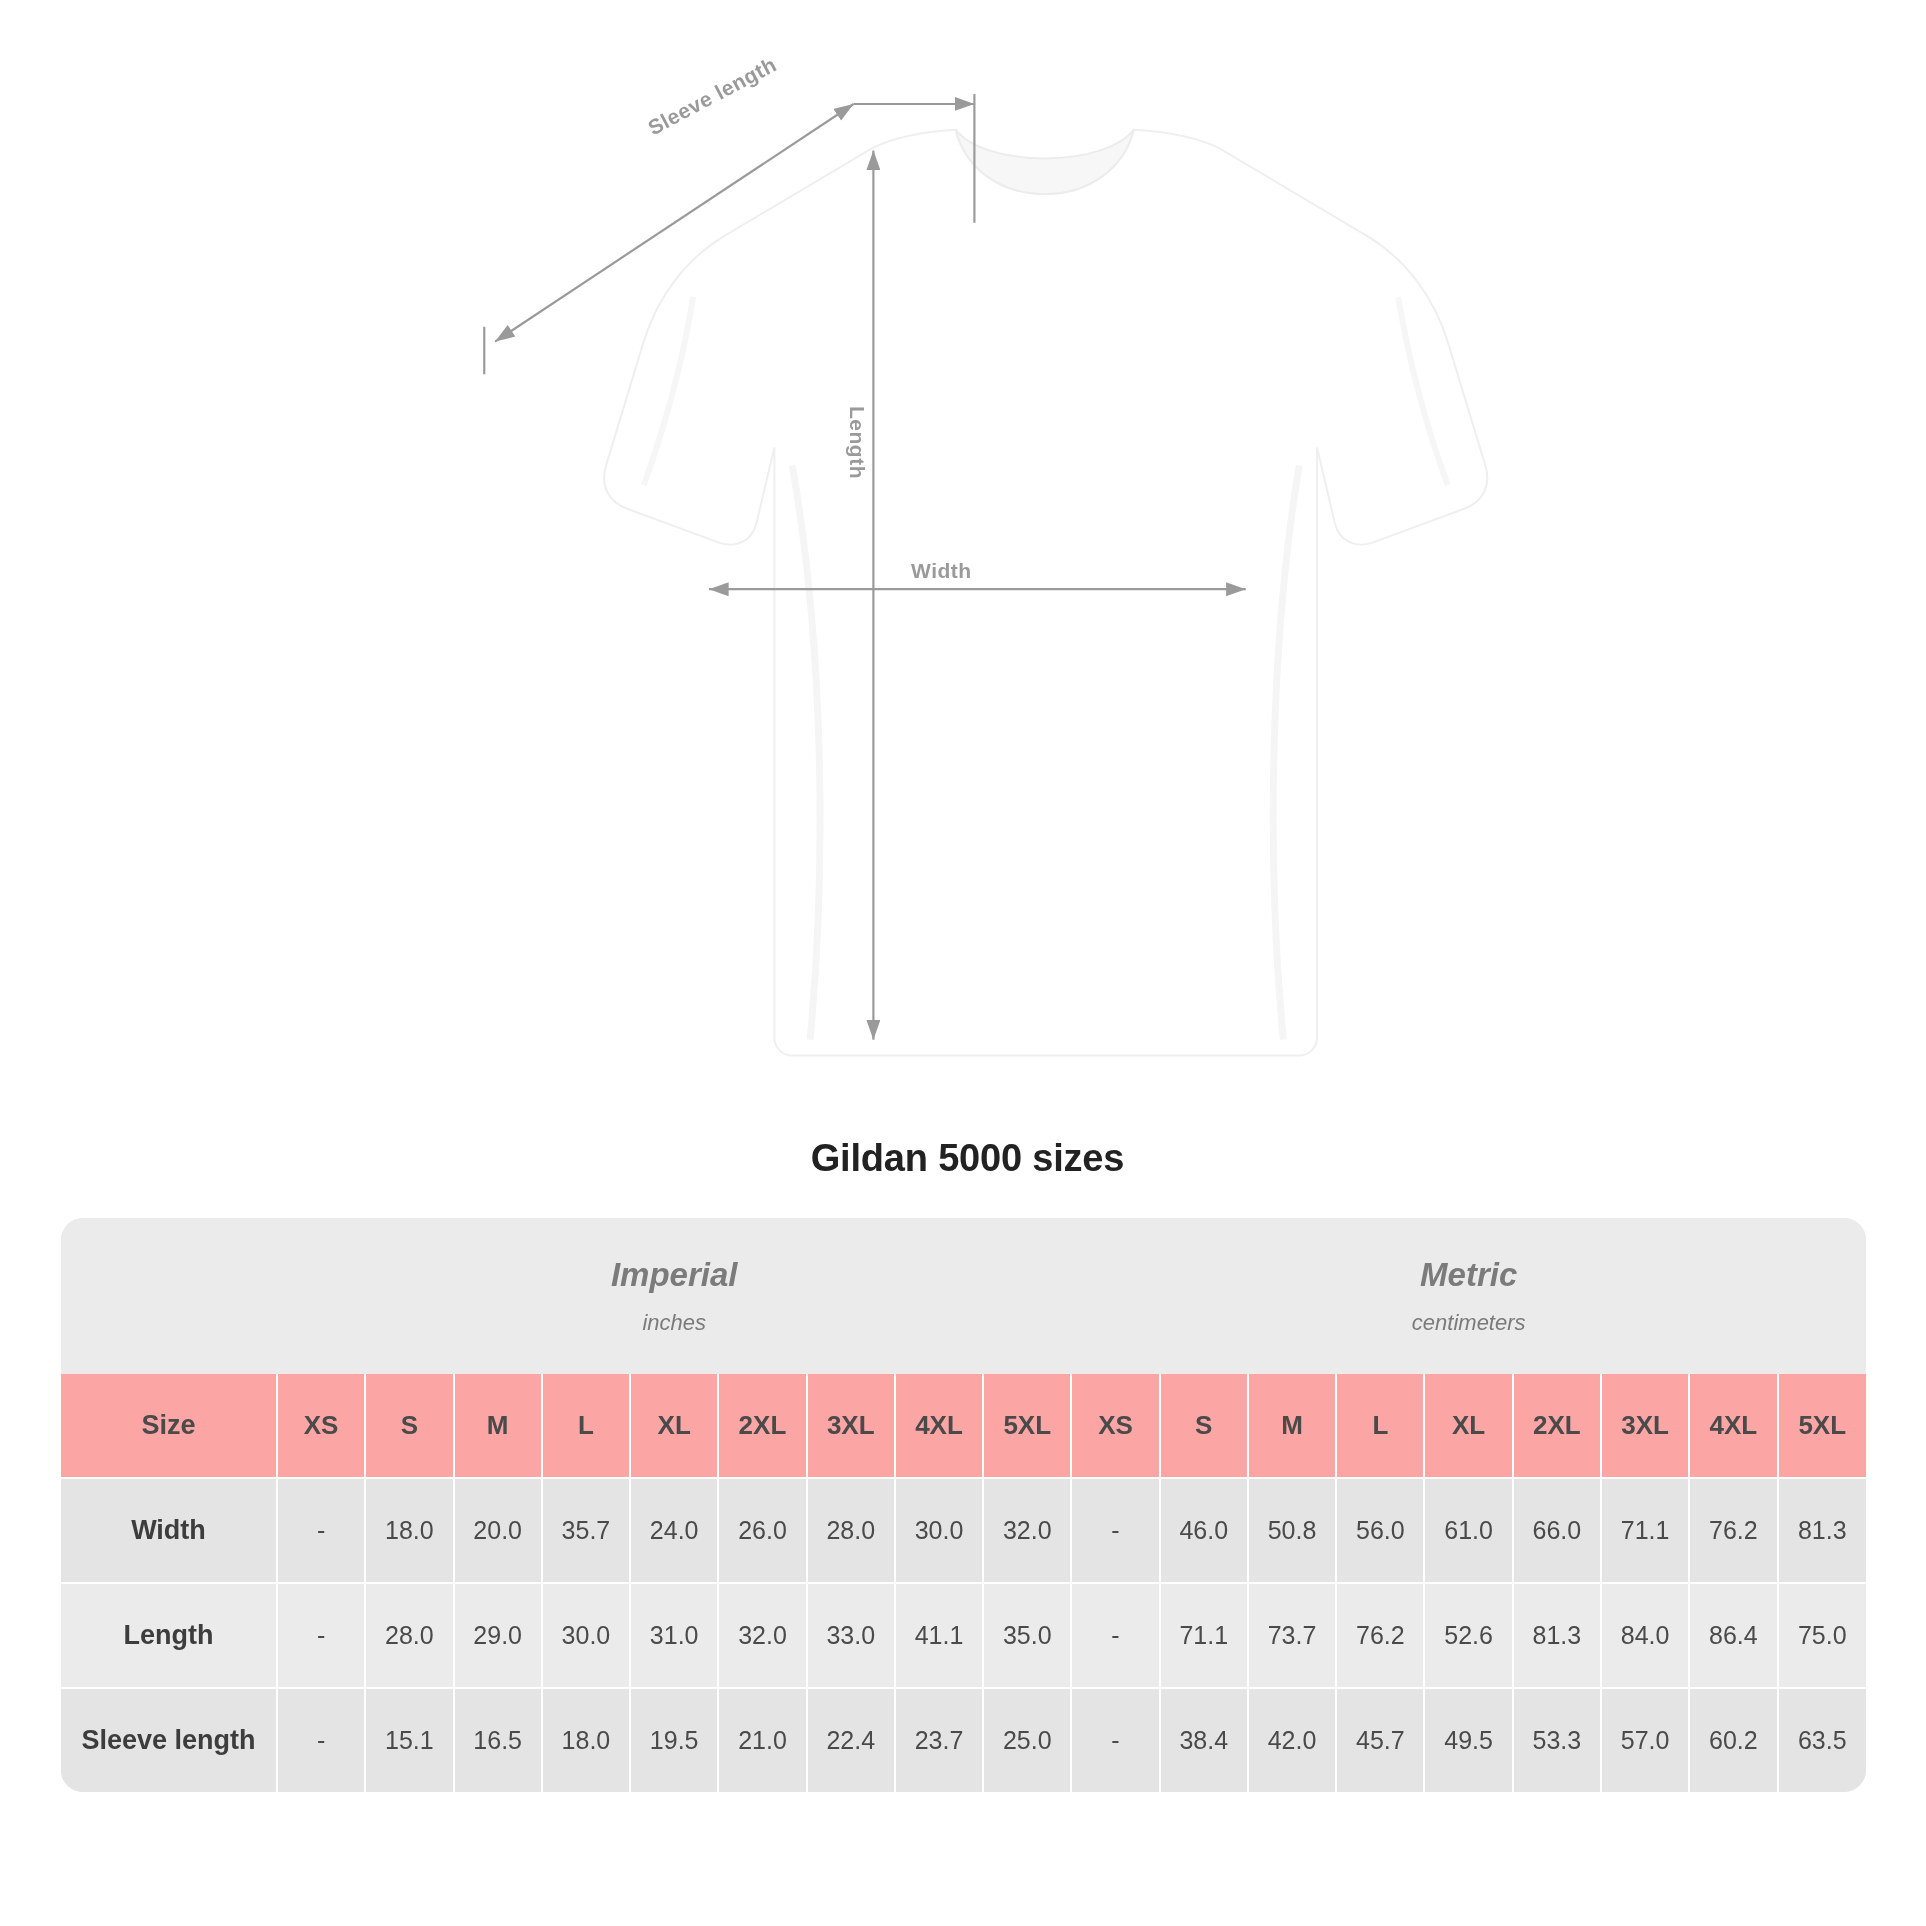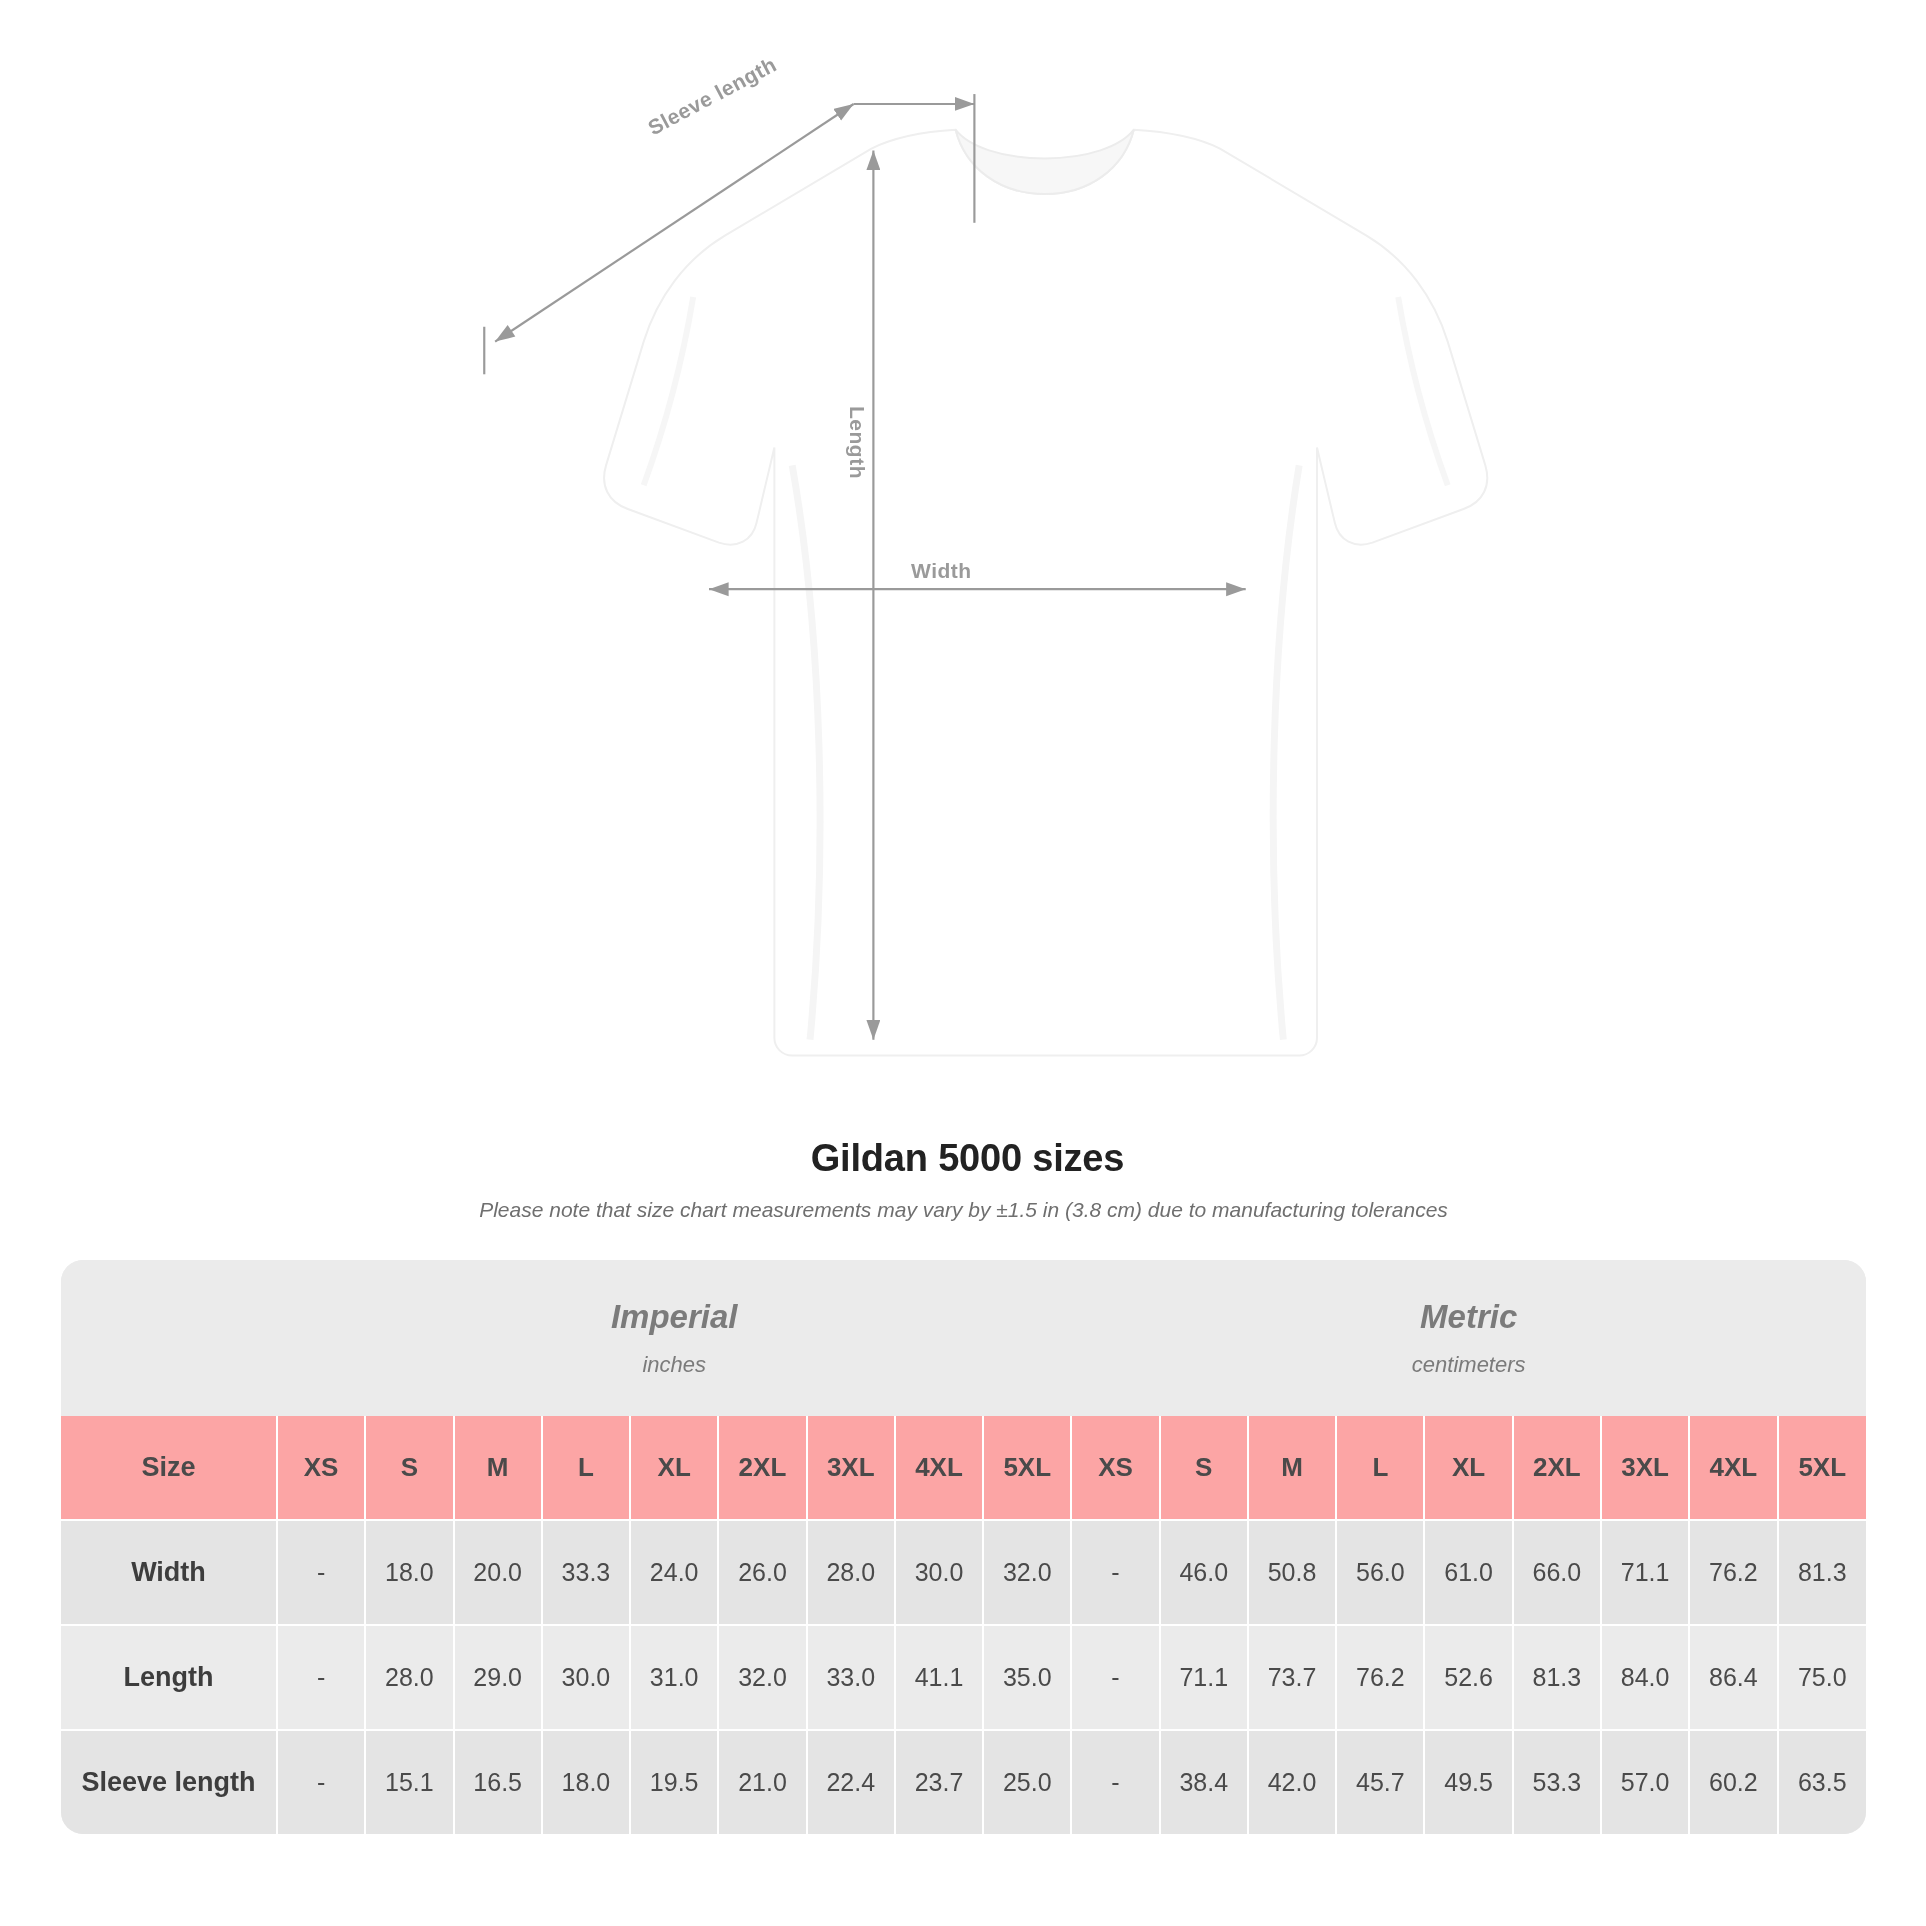--- a/index.html
+++ b/index.html
@@ -210,21 +210,20 @@
       </g>
     </svg>
 
     <div class="dim-label sleeve">Sleeve length</div>
     <div class="dim-label length">Length</div>
     <div class="dim-label width">Width</div>
   </div>
 
   <div class="title-block">
     <h1 class="chart-title">Gildan 5000 sizes</h1>
-    <p class="chart-note">Please note that size chart measurements may vary by ±1.5 in (3.8 cm) due to manufacturing tolerances</p>
   </div>
 
   <div class="table-wrap">
     <table class="size-table">
       <tbody id="table-body">
           <tr>
             <td class="unit-cell rowlabel"></td>
             <td class="unit-cell" colspan="9">
               <div class="unit-name">Imperial</div>
               <div class="unit-sub">inches</div>
@@ -253,21 +252,21 @@
             <td>2XL</td>
             <td>3XL</td>
             <td>4XL</td>
             <td>5XL</td>
           </tr>
           <tr class="data-row alt">
             <td class="rowlabel">Width</td>
             <td class="datacell">-</td>
             <td class="datacell">18.0</td>
             <td class="datacell">20.0</td>
-            <td class="datacell">33.3</td>
+            <td class="datacell">35.7</td>
             <td class="datacell">24.0</td>
             <td class="datacell">26.0</td>
             <td class="datacell">28.0</td>
             <td class="datacell">30.0</td>
             <td class="datacell">32.0</td>
             <td class="datacell">-</td>
             <td class="datacell">46.0</td>
             <td class="datacell">50.8</td>
             <td class="datacell">56.0</td>
             <td class="datacell">61.0</td>

